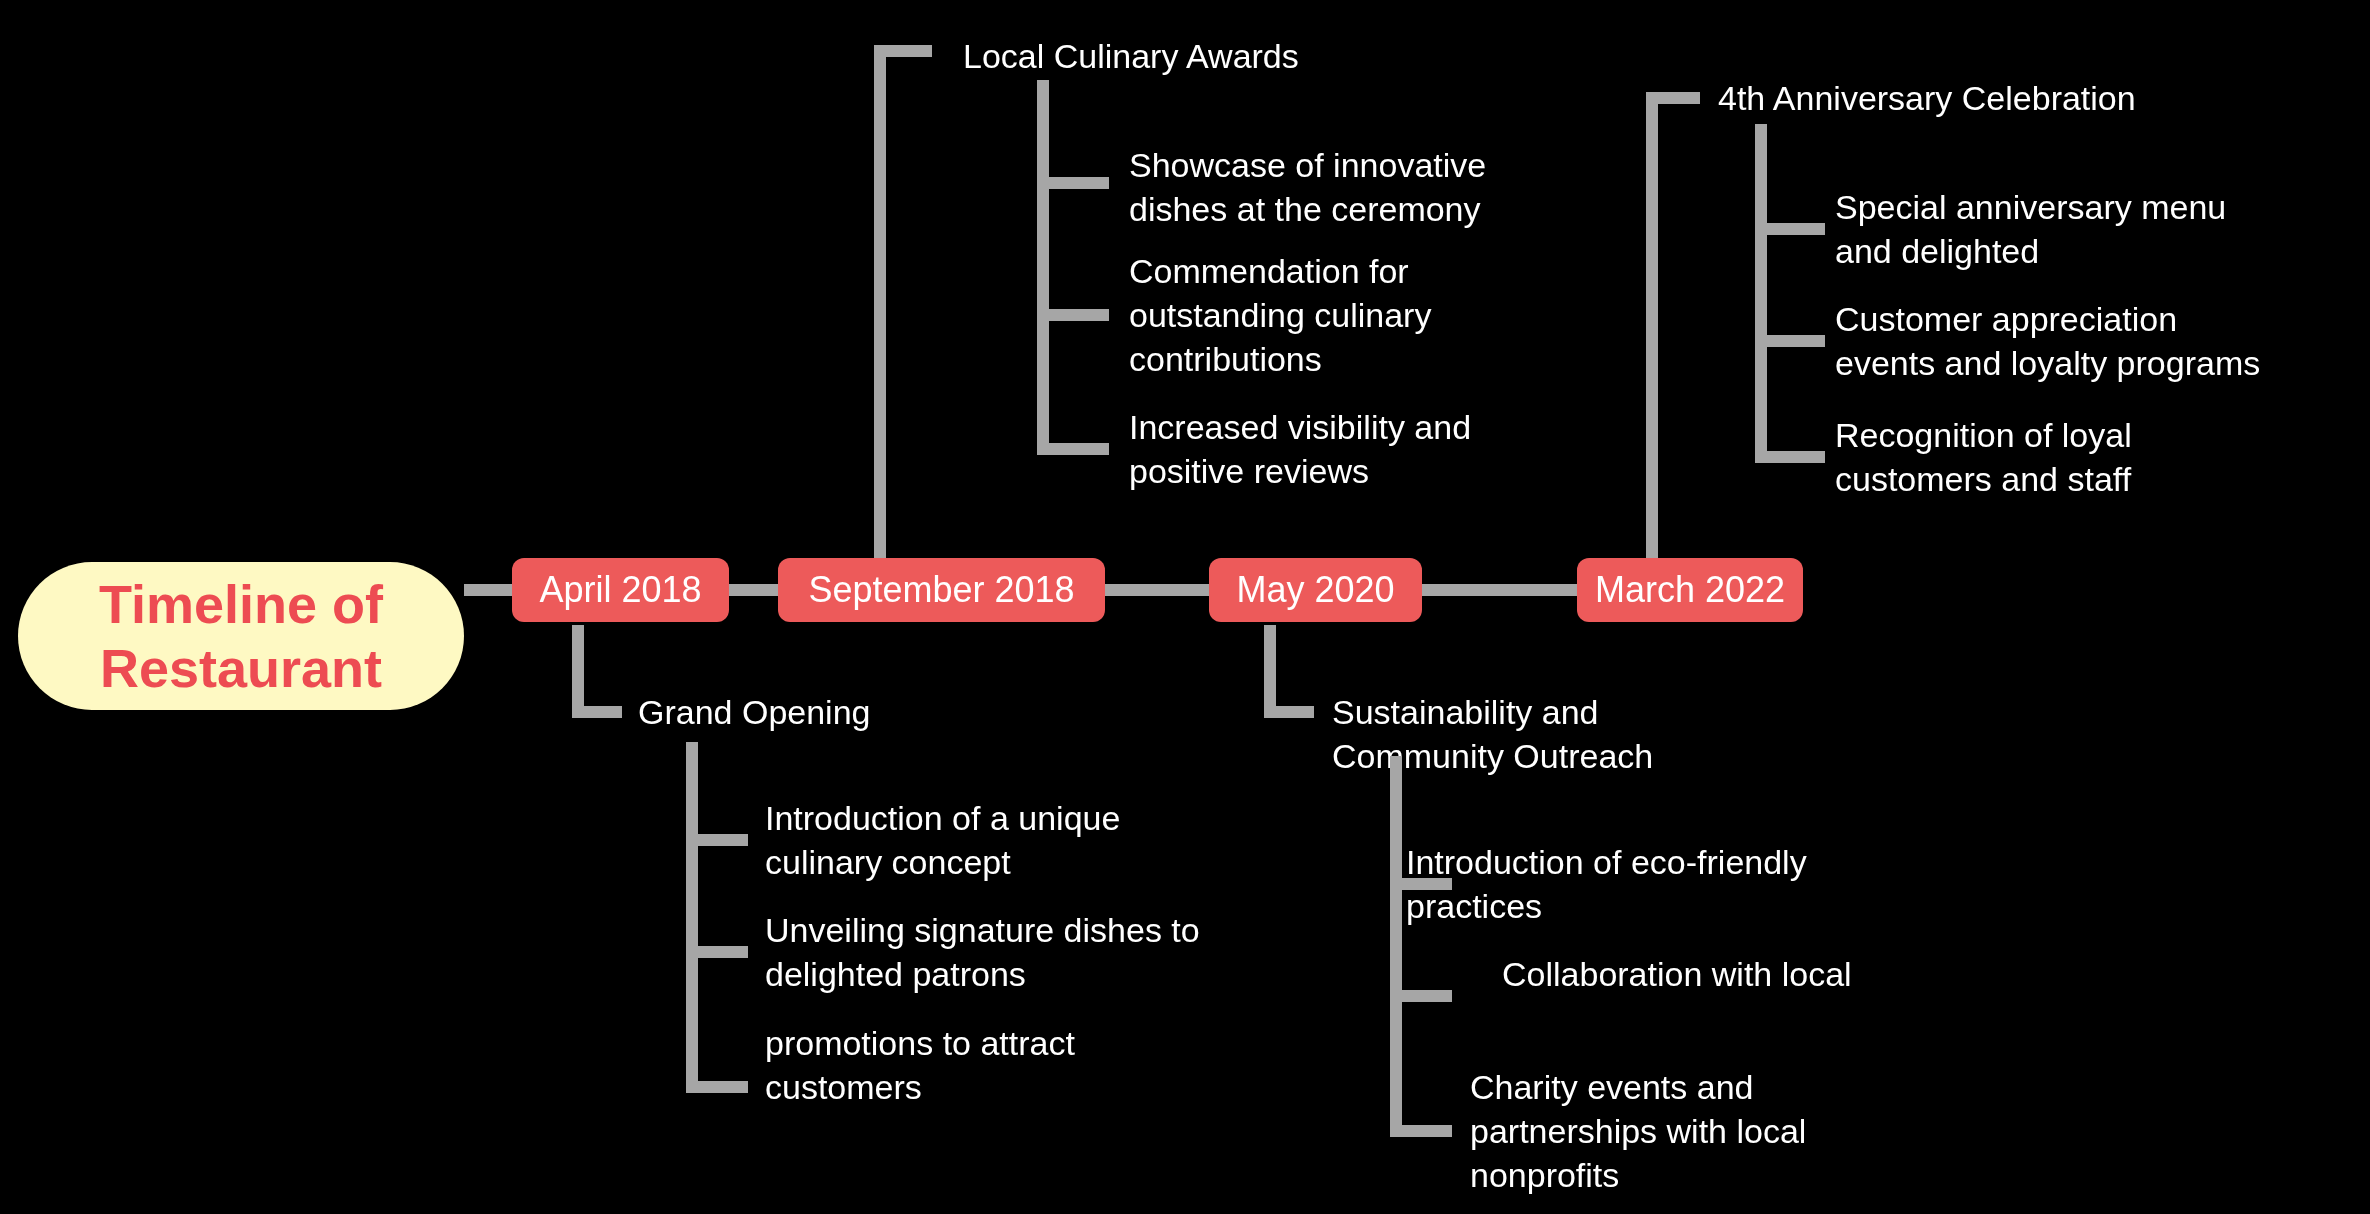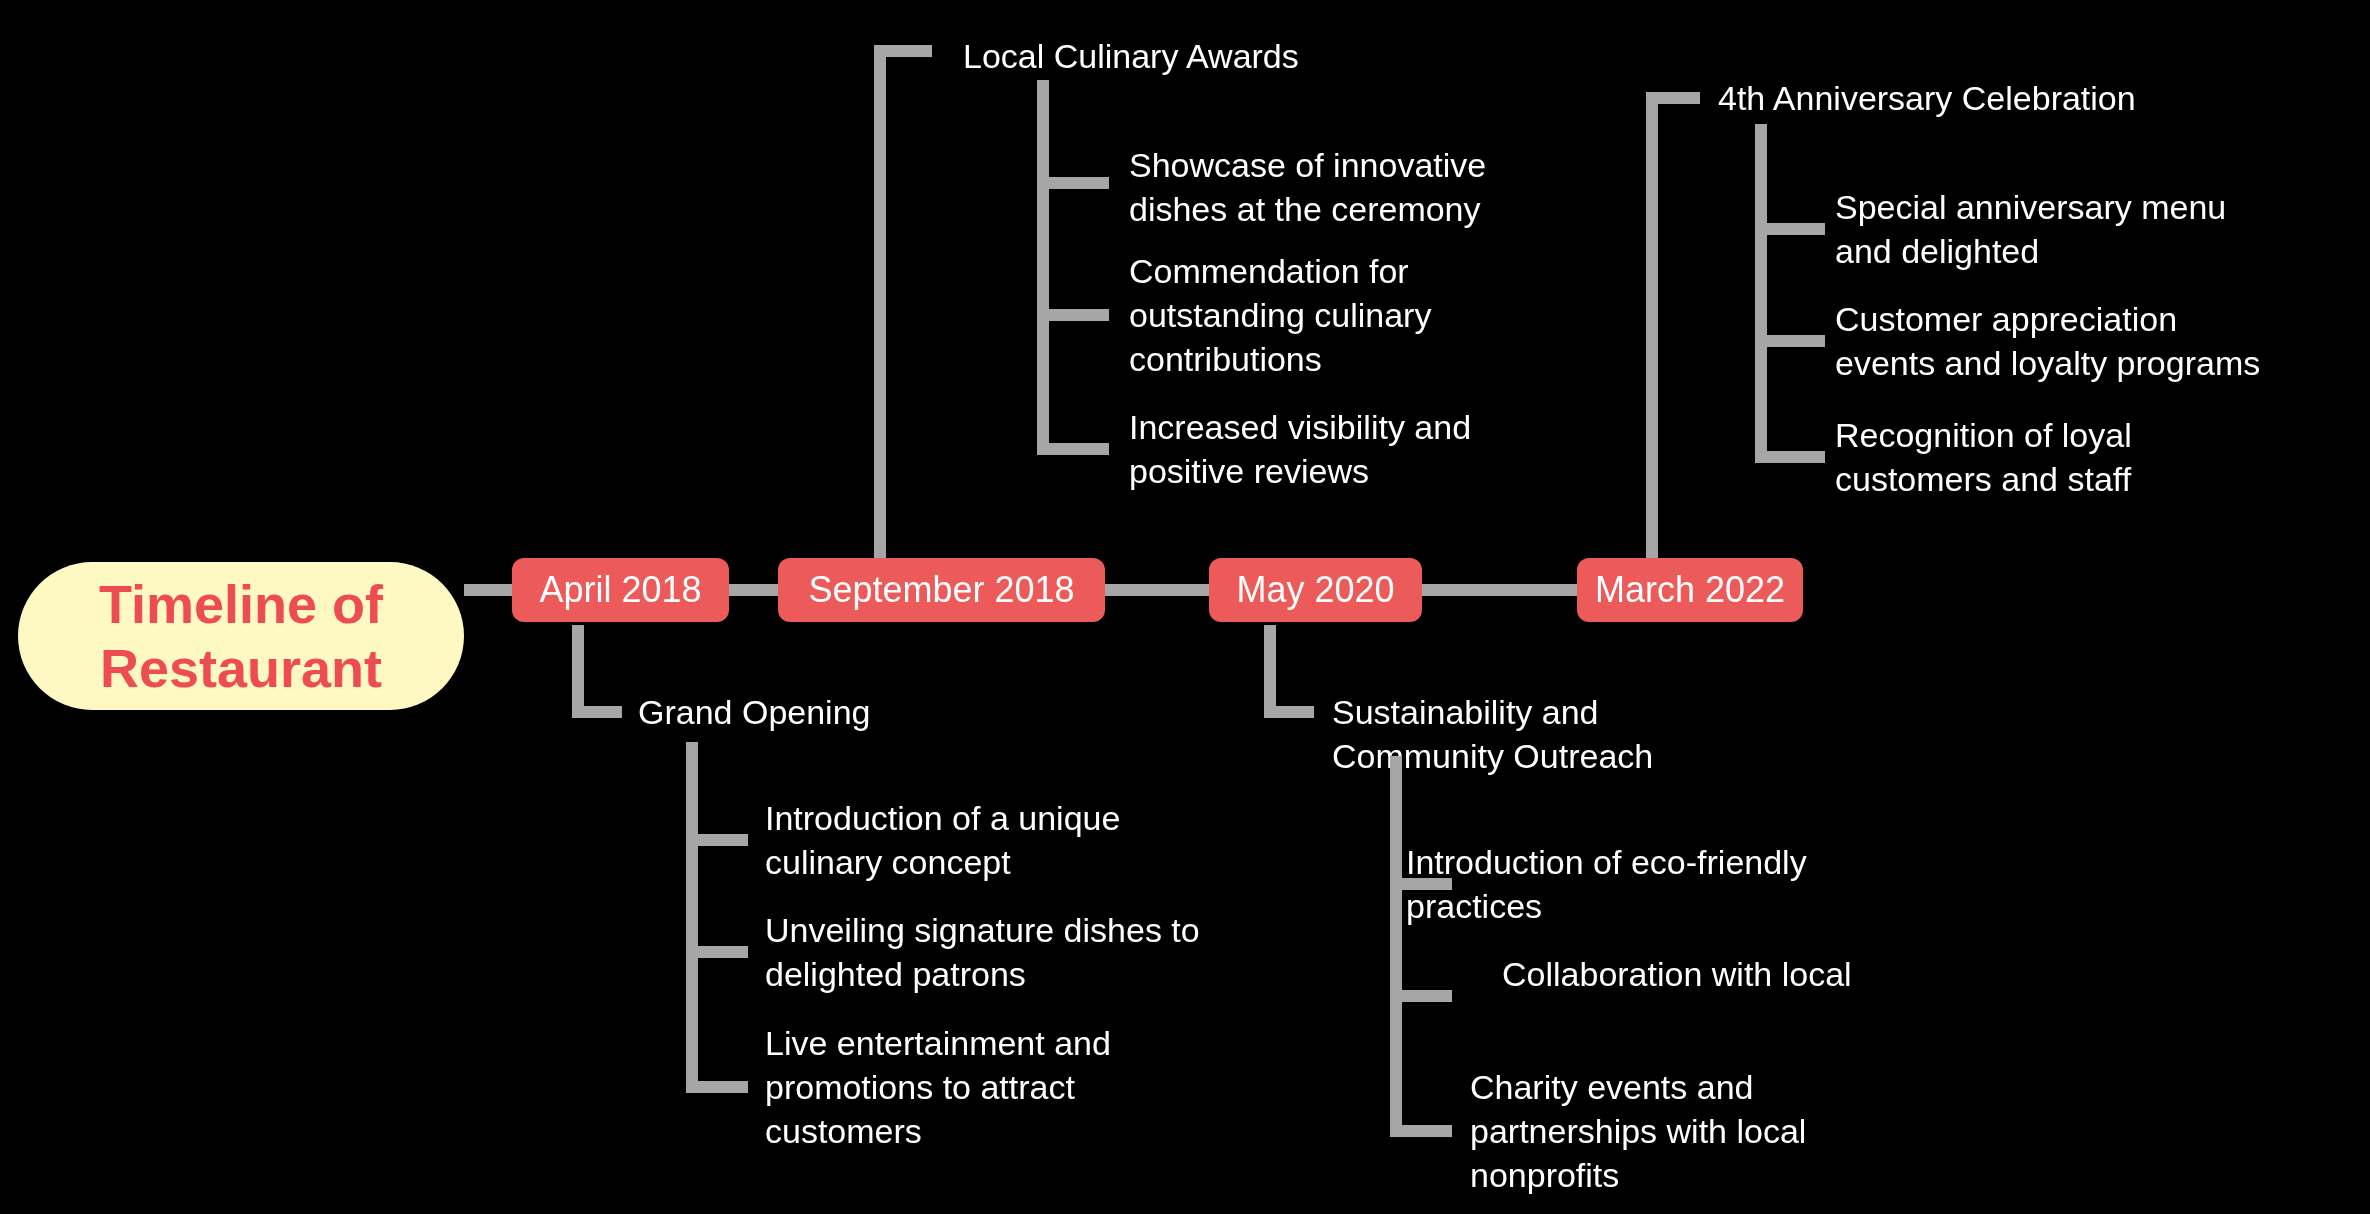--- a/index.html
+++ b/index.html
@@ -111,21 +111,20 @@
   <div class="conn" style="left:698px;top:1081px;width:50px;height:12px;"></div>
   <div class="detail-item" style="left:765px;top:796px;">
     <div class="detail-line">Introduction of a unique</div>
     <div class="detail-line">culinary concept</div>
   </div>
   <div class="detail-item" style="left:765px;top:908px;">
     <div class="detail-line">Unveiling signature dishes to</div>
     <div class="detail-line">delighted patrons</div>
   </div>
   <div class="detail-item" style="left:765px;top:1021px;">
-    <div class="detail-line">Live entertainment and</div>
     <div class="detail-line">promotions to attract</div>
     <div class="detail-line">customers</div>
   </div>
 
   <div class="conn" style="left:1264px;top:625px;width:12px;height:93px;"></div>
   <div class="conn" style="left:1264px;top:706px;width:50px;height:12px;"></div>
   <div class="event-label" style="left:1332px;top:690px;">
     <div class="event-line">Sustainability and</div>
     <div class="event-line">Community Outreach</div>
   </div>

